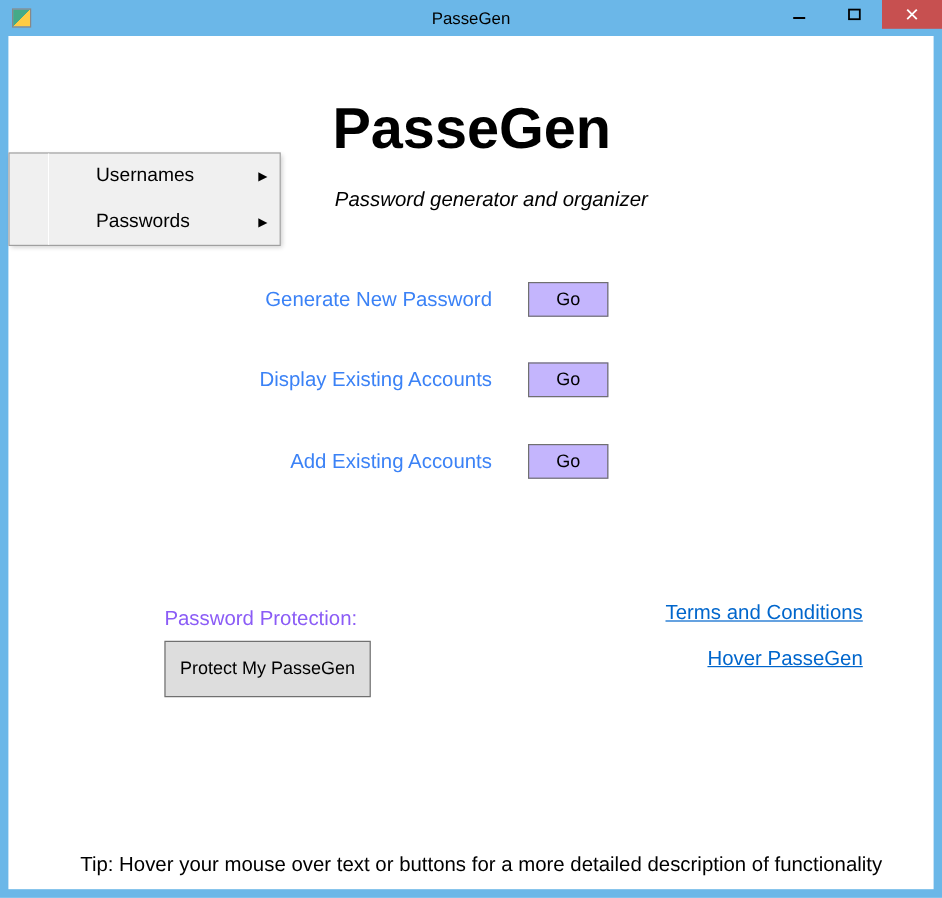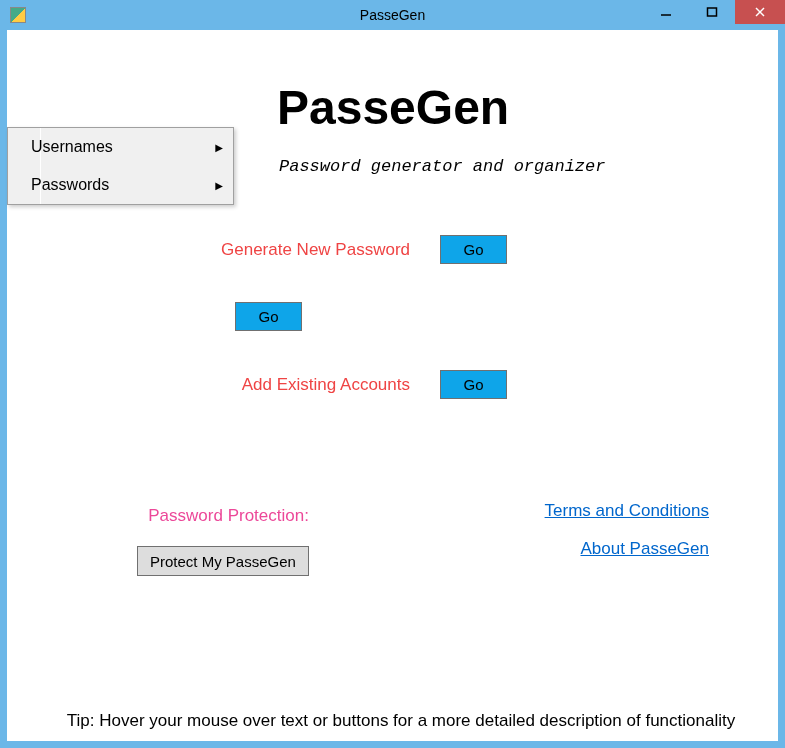--- a/index.html
+++ b/index.html
@@ -74,21 +74,21 @@
       left: 0;
       width: 227px;
       background: #F0F0F0;
       border: 1px solid #A0A0A0;
       box-shadow: 2px 2px 4px rgba(0,0,0,0.2);
     }
     .menu-item {
       display: flex;
       align-items: center;
       height: 38px;
-      padding-left: 23px;
+      padding-left: 72px;
       padding-right: 10px;
       font-size: 16px;
       color: #000;
       cursor: default;
       position: relative;
     }
     .menu-item-arrow {
       margin-left: auto;
       font-size: 10px;
     }
@@ -110,74 +110,72 @@
       font-family: Verdana, Geneva, sans-serif;
       color: #000;
     }
     .app-subtitle {
       position: absolute;
       top: 127px;
       left: 272px;
       font-size: 17px;
       font-style: italic;
       color: #000;
-      font-family: Liberation Mono, monospace;
     }
     .action-row {
       position: absolute;
       display: flex;
       align-items: center;
     }
     .action-label {
       font-size: 17px;
-      color: #ef4444;
+      color: #3b82f6;
       text-align: right;
     }
     .go-btn {
       width: 67px;
       height: 29px;
-      background: #0ea5e9;
+      background: #c4b5fd;
       border: 1px solid #707070;
       font-size: 15px;
       font-family: inherit;
       cursor: default;
       margin-left: 30px;
     }
     .row1 { top: 205px; left: 203px; }
     .row1 .action-label { width: 200px; }
     .row2 { top: 272px; left: 198px; }
     .row2 .action-label { width: 205px; }
     .row3 { top: 340px; left: 230px; }
     .row3 .action-label { width: 173px; }
 
     .protection-section {
       position: absolute;
       top: 476px;
       left: 130px;
     }
     .protection-label {
       font-size: 17px;
-      color: #ec4899;
-      margin-bottom: 20px;
-      text-align: right;
+      color: #8b5cf6;
+      margin-bottom: 8px;
     }
     .protect-btn {
-      height: 30px;
+      height: 47px;
       padding: 0 12px;
       background: #DDDDDD;
       border: 1px solid #707070;
       font-size: 15px;
       font-family: inherit;
       cursor: default;
     }
 
     .links-section {
       position: absolute;
       top: 471px;
-      right: 69px;
+      right: 59px;
       text-align: right;
     }
     .link-item {
       font-size: 17px;
       color: #0066CC;
       text-decoration: underline;
       cursor: pointer;
       display: block;
       margin-bottom: 18px;
     }
@@ -236,34 +234,35 @@
 
     <div class="app-title">PasseGen</div>
     <div class="app-subtitle">Password generator and organizer</div>
 
     <div class="action-row row1">
       <div class="action-label">Generate New Password</div>
       <button class="go-btn">Go</button>
     </div>
 
     <div class="action-row row2">
+      <div class="action-label">Display Existing Accounts</div>
       <button class="go-btn">Go</button>
     </div>
 
     <div class="action-row row3">
       <div class="action-label">Add Existing Accounts</div>
       <button class="go-btn">Go</button>
     </div>
 
     <div class="protection-section">
       <div class="protection-label">Password Protection:</div>
       <button class="protect-btn">Protect My PasseGen</button>
     </div>
 
     <div class="links-section">
       <a class="link-item">Terms and Conditions</a>
-      <a class="link-item">About PasseGen</a>
+      <a class="link-item">Hover PasseGen</a>
     </div>
 
     <div class="tip-text">Tip: Hover your mouse over text or buttons for a more detailed description of functionality</div>
 
   </div>
 </div>
 
 </body></html>

